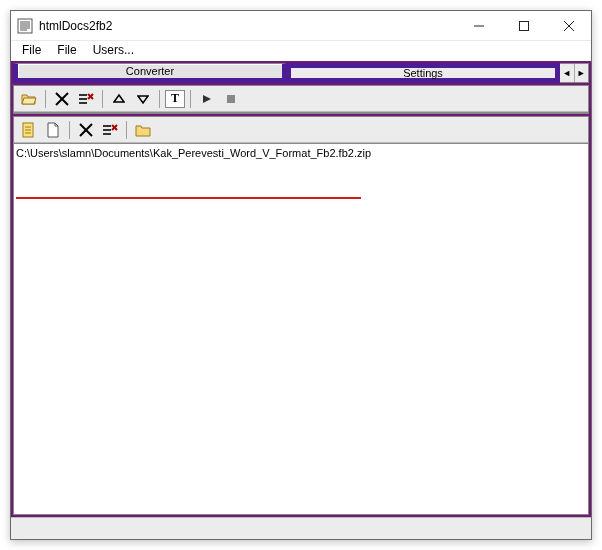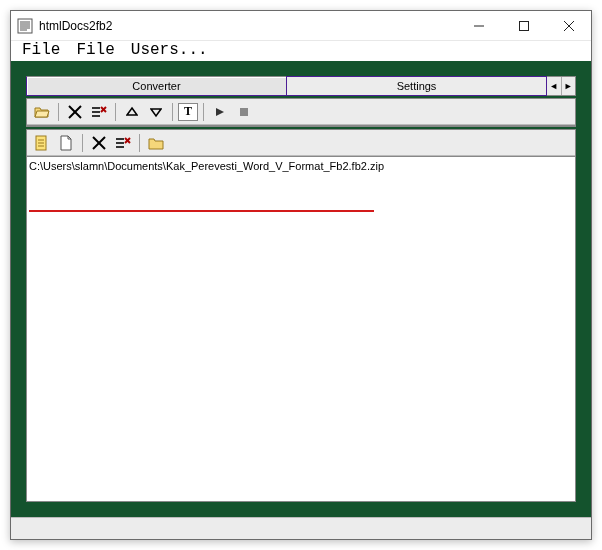--- a/index.html
+++ b/index.html
@@ -7,21 +7,21 @@
     margin: 0;
     padding: 10px;
     background: #fff;
     font-family: "Segoe UI", Tahoma, sans-serif;
     font-size: 12px;
   }
   .window {
     width: 582px;
     height: 530px;
     border: 1px solid #6a6a6a;
-    background: #14532d;
+    background: #701a75;
     box-shadow: 0 2px 8px rgba(0,0,0,0.25);
     display: flex;
     flex-direction: column;
   }
   .titlebar {
     height: 30px;
     background: #fff;
     display: flex;
     align-items: center;
     padding-left: 6px;
@@ -49,39 +49,38 @@
   .menubar {
     height: 20px;
     background: #fff;
     display: flex;
     align-items: center;
     padding: 0 4px 2px 4px;
     gap: 2px;
   }
   .menu-item {
     padding: 1px 7px;
-    font-size: 16px;
+    font-size: 12px;
     color: #000;
-    font-family: Liberation Mono, monospace;
   }
   .content {
     flex: 1;
-    padding: 15px;
+    padding: 2px;
     display: flex;
     flex-direction: column;
     gap: 2px;
   }
   .tabstrip {
     height: 20px;
     display: flex;
     align-items: stretch;
   }
   .tab {
     flex: 1;
-    border: 1px solid #4c1d95;
+    border: 5px solid #4c1d95;
     background: #ececec;
     display: flex;
     align-items: center;
     justify-content: center;
     font-size: 11px;
     position: relative;
     margin-right: -1px;
   }
   .tab.active {
     background: #e4e4e4;

